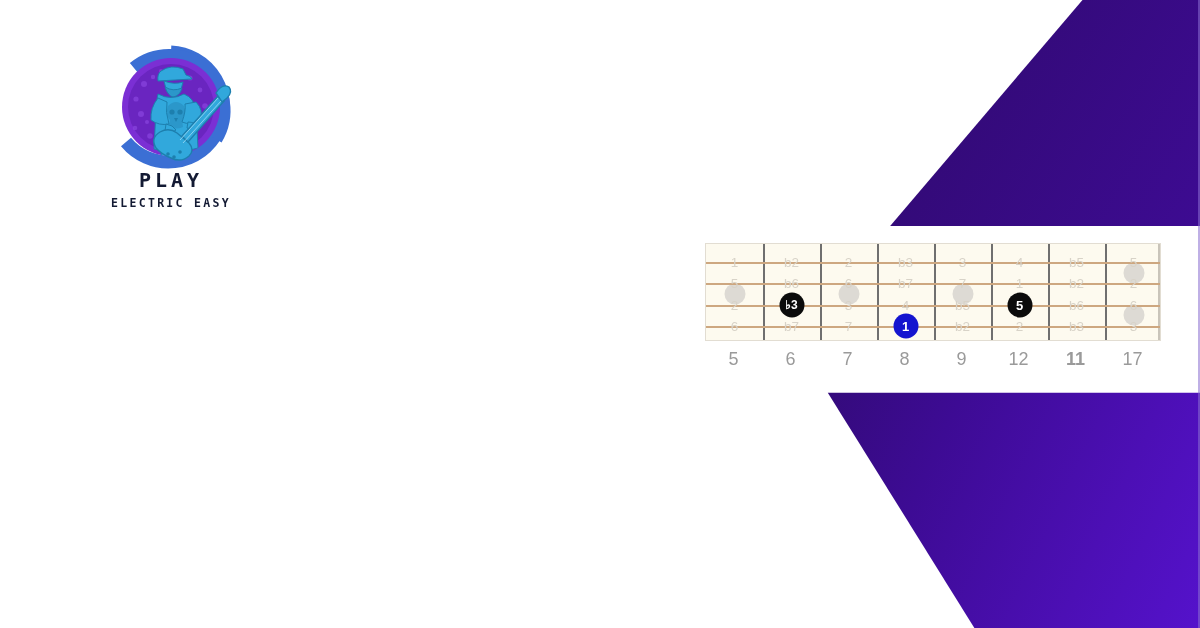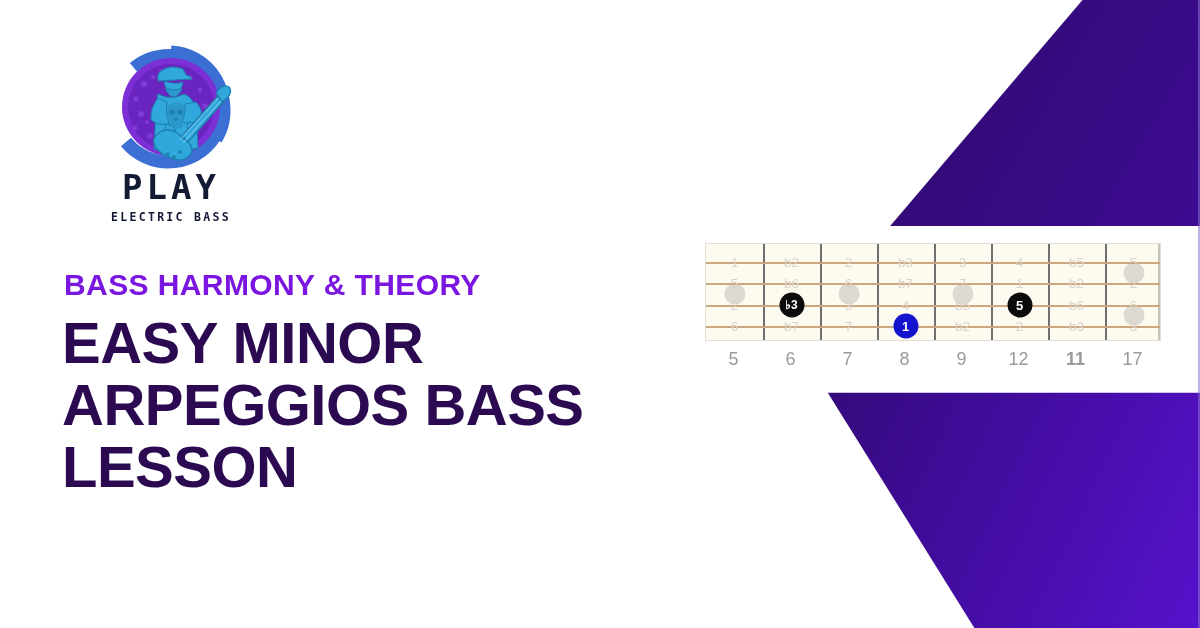--- a/index.html
+++ b/index.html
@@ -45,21 +45,21 @@
   .logo-block {
     position:absolute;
     left:86px; top:44px;
     width:170px;
     text-align:center;
   }
   .logo-mark { width:130px; height:130px; margin:0 auto; display:block; }
   .logo-word {
     font-family:"DejaVu Sans Mono", monospace;
     font-weight:bold;
-    font-size:34px;
+    font-size:20px;
     letter-spacing:4px;
     color:#131a33;
     line-height:1;
     margin-top:-4px;
   }
   .logo-sub {
     font-family:"DejaVu Sans Mono", monospace;
     font-weight:bold;
     font-size:11.5px;
     letter-spacing:2.3px;
@@ -237,25 +237,23 @@
         <path d="M74 96 l38 -42" stroke="#9fdcf5" stroke-width=".8" fill="none"></path>
         <path d="M77 99 l38 -42" stroke="#9fdcf5" stroke-width=".8" fill="none"></path>
       </g>
       <g fill="#1d7fae">
         <circle cx="62" cy="110" r="1.8"></circle>
           <circle cx="68" cy="113" r="1.8"></circle>
         <circle cx="74" cy="108" r="1.8"></circle>
       </g>
     </svg>
     <div class="logo-word">PLAY</div>
-    <div class="logo-sub">ELECTRIC BASS</div>
+    <div class="logo-sub">ELECTRIC EASY</div>
   </div>
 
-  <div class="eyebrow">BASS HARMONY &amp; THEORY</div>
-  <div class="headline">EASY MINOR ARPEGGIOS BASS LESSON</div>
 
   <div class="fret-wrap">
     <div class="board" id="board">
       <div class="board-end"></div>
     <div class="fret-line" style="left: 57px;"></div>
         <div class="fret-line" style="left: 114px;"></div>
         <div class="fret-line" style="left: 171px;"></div>
         <div class="fret-line" style="left: 228px;"></div>
         <div class="fret-line" style="left: 285px;"></div>
         <div class="fret-line" style="left: 342px;"></div>

